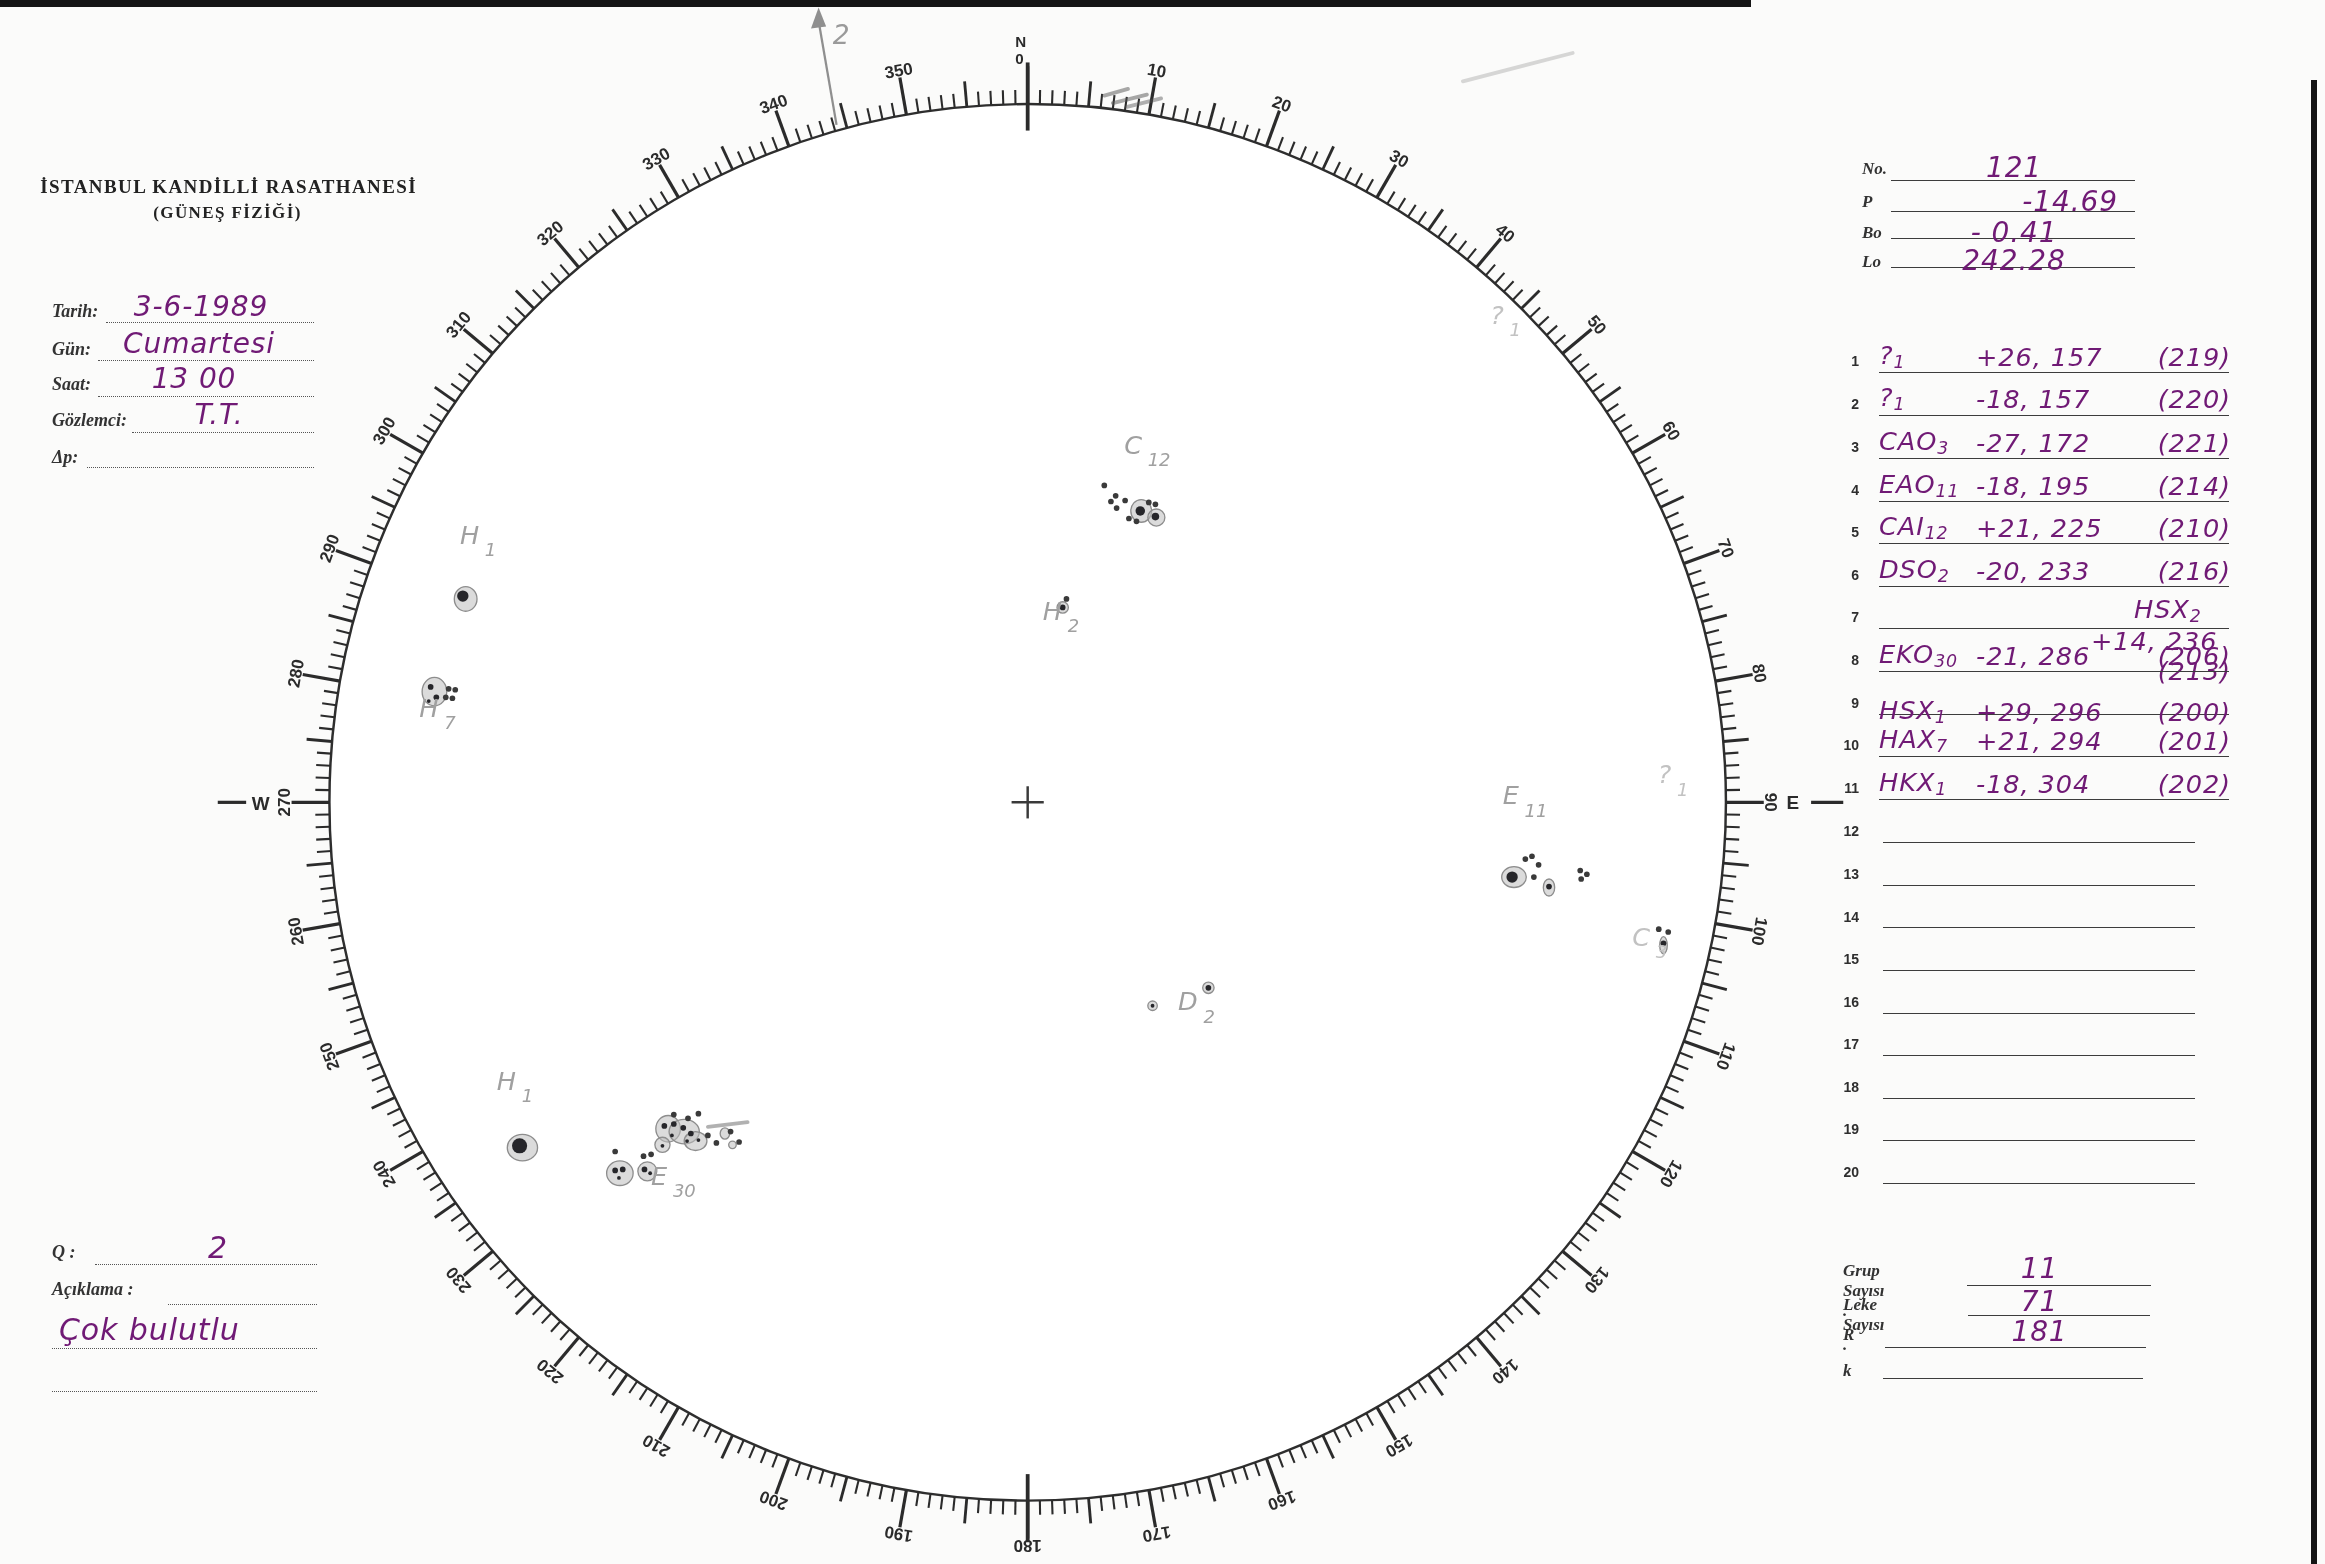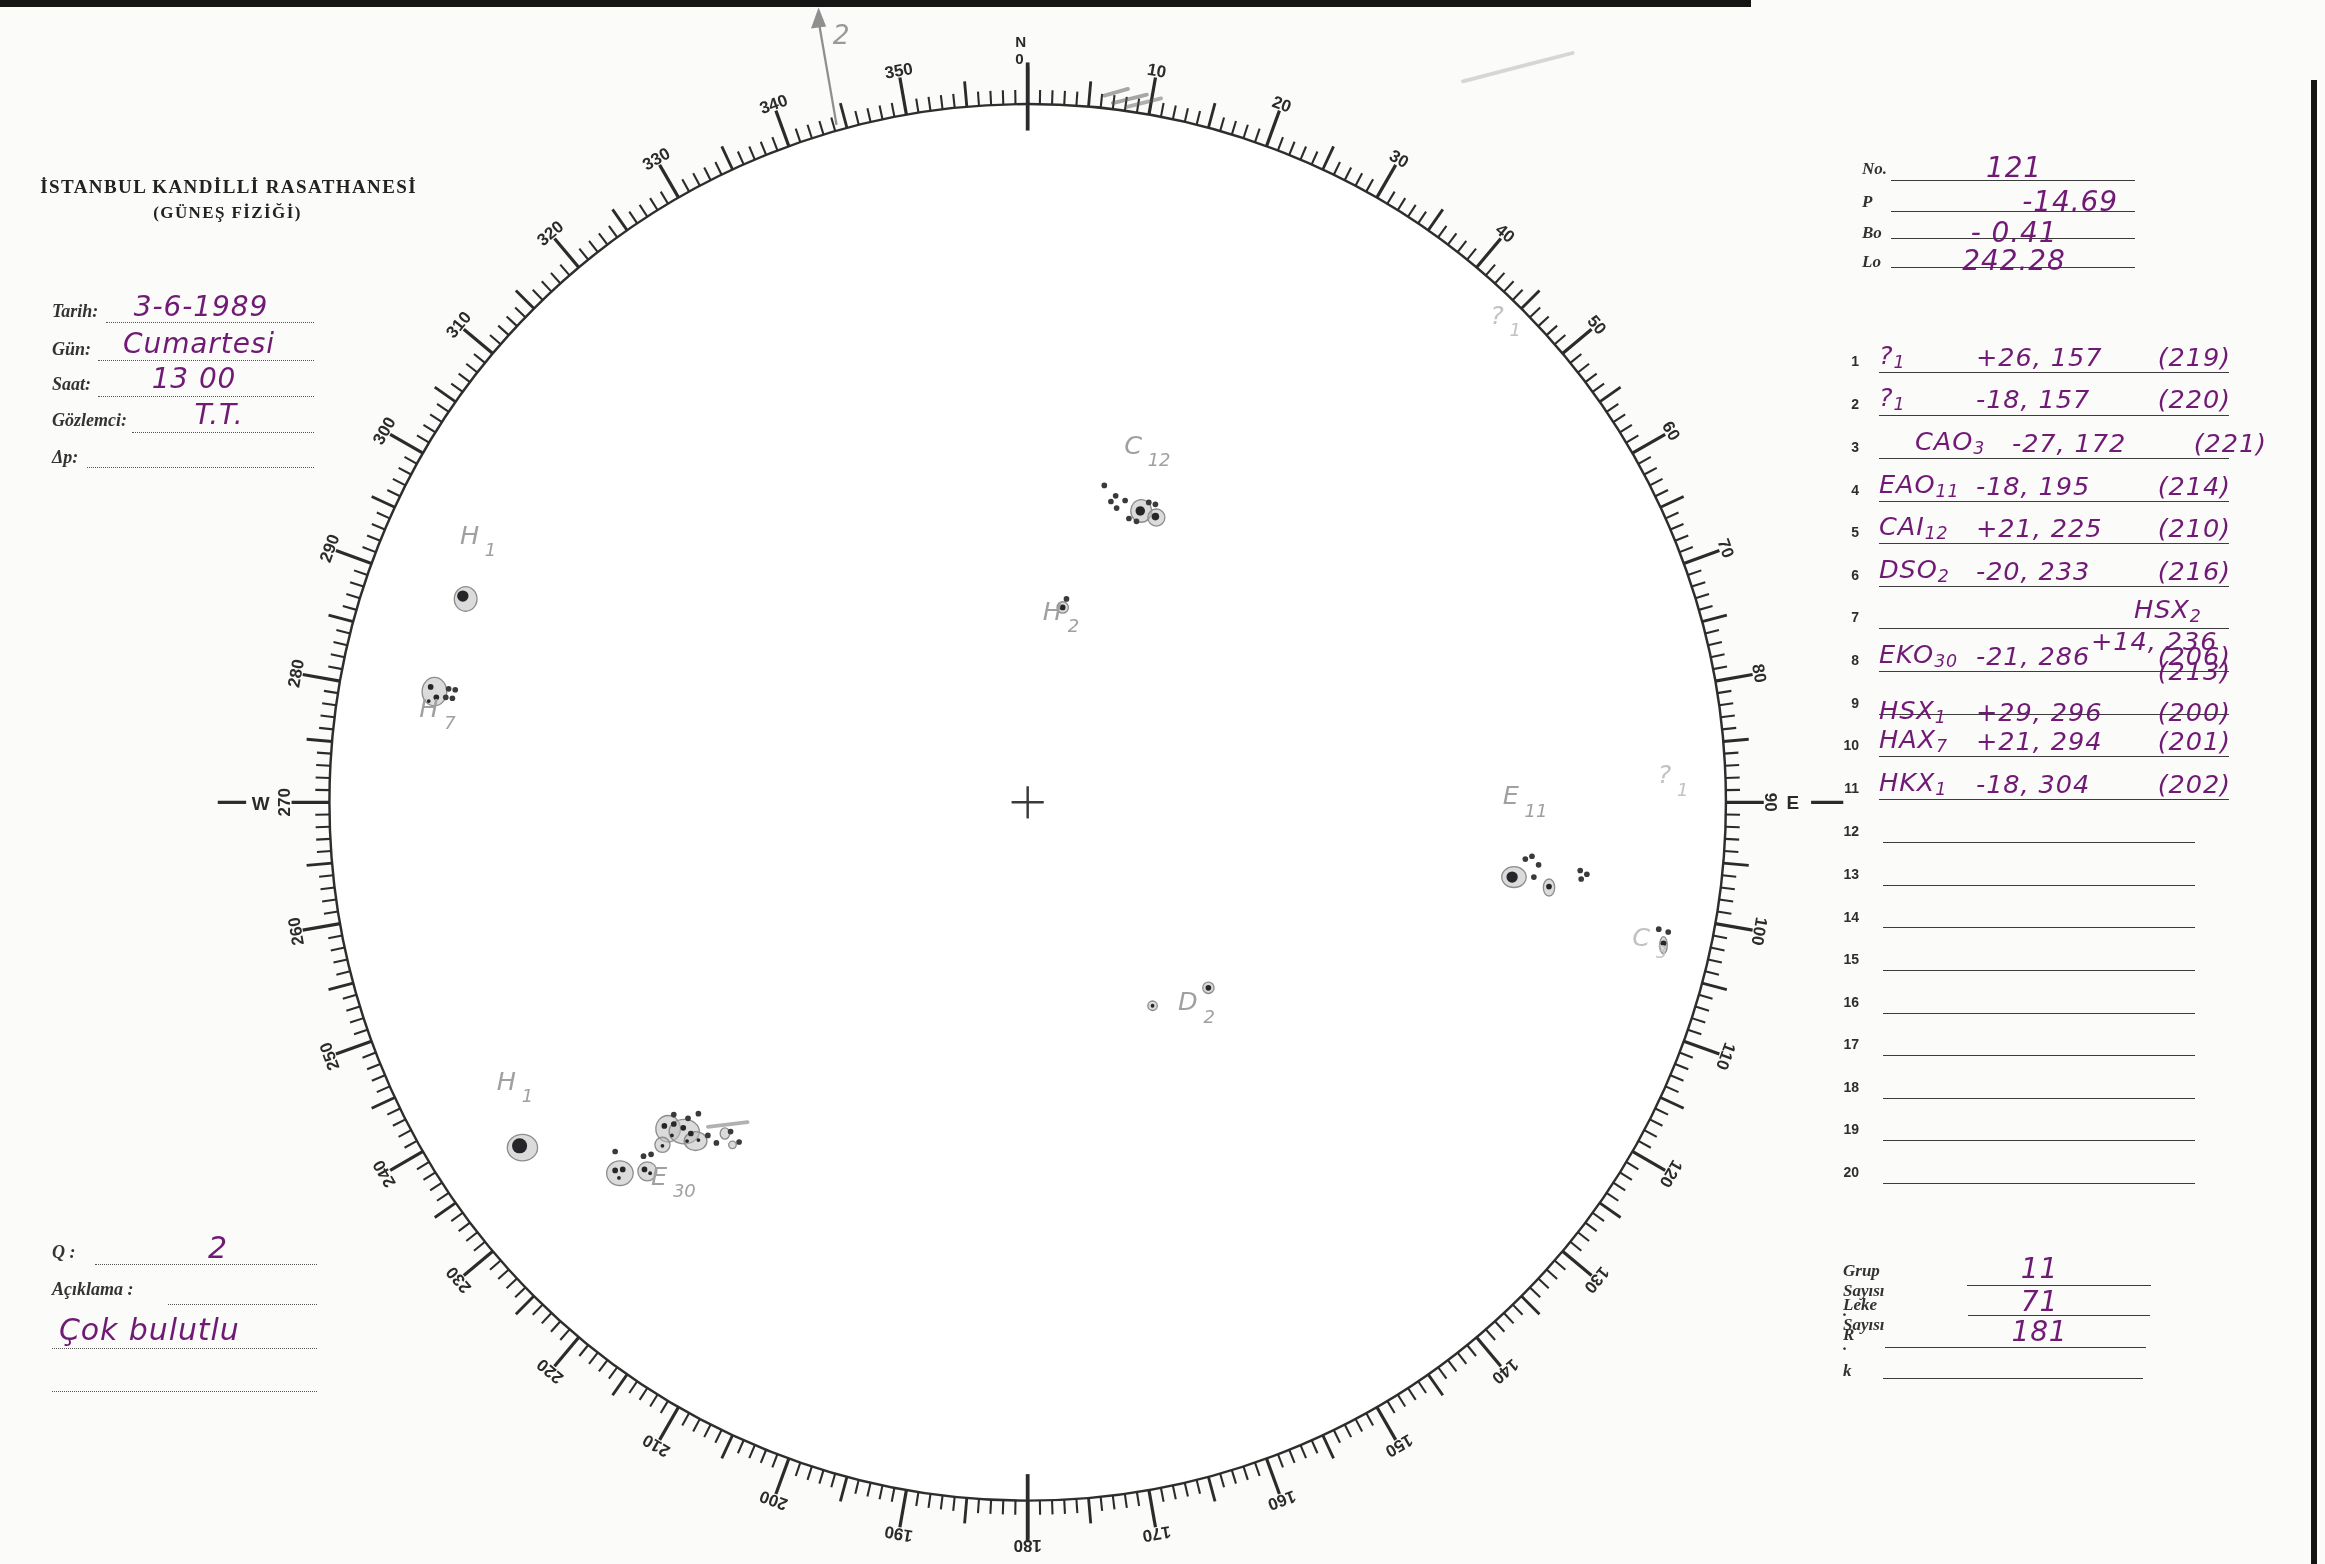--- a/index.html
+++ b/index.html
@@ -603,21 +603,21 @@
       </div>
       <div class="rownum" style="position:absolute;left:1838px;top:396px;">2</div>
       <div class="sline" style="position:absolute;left:1879px;top:415px;width:350px;"></div>
       <div class="grouprow hw" style="position:absolute;left:1879px;top:380px;width:352px;height:34px;font-size:25.6px;">
         <span class="code">?<span class="sub">1</span></span>
         <span class="val">-18, 157</span>
         <span class="paren">(220)</span>
       </div>
       <div class="rownum" style="position:absolute;left:1838px;top:439px;">3</div>
       <div class="sline" style="position:absolute;left:1879px;top:458px;width:350px;"></div>
-      <div class="grouprow hw" style="position:absolute;left:1879px;top:424px;width:352px;height:34px;font-size:25.6px;margin-left:36px;">
+      <div class="grouprow hw" style="position:absolute;left:1879px;top:424px;width:352px;height:34px;font-size:25.6px;">
         <span class="code">CAO<span class="sub">3</span></span>
         <span class="val">-27, 172</span>
         <span class="paren">(221)</span>
       </div>
       <div class="rownum" style="position:absolute;left:1838px;top:482px;">4</div>
       <div class="sline" style="position:absolute;left:1879px;top:501px;width:350px;"></div>
       <div class="grouprow hw" style="position:absolute;left:1879px;top:467px;width:352px;height:34px;font-size:25.6px;">
         <span class="code">EAO<span class="sub">11</span></span>
         <span class="val">-18, 195</span>
         <span class="paren">(214)</span>

